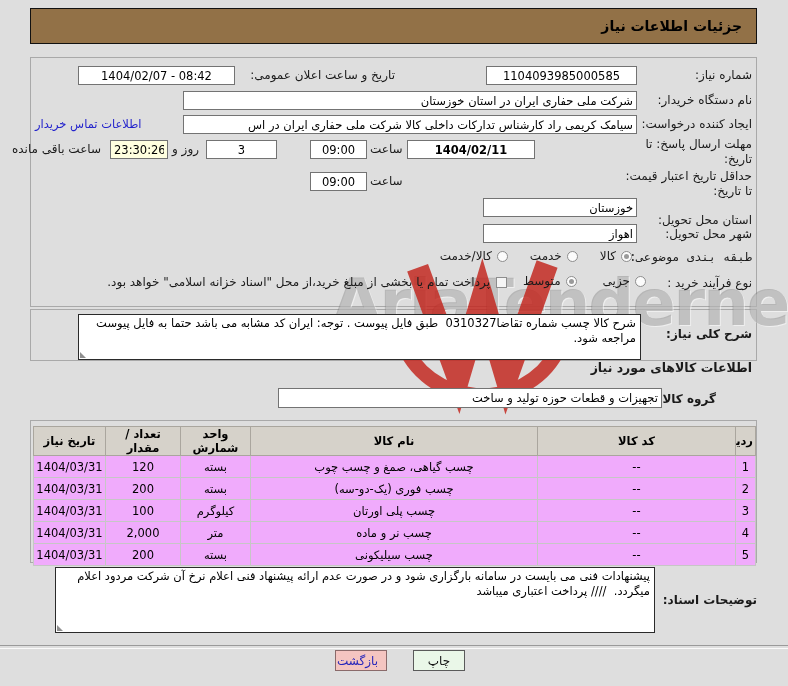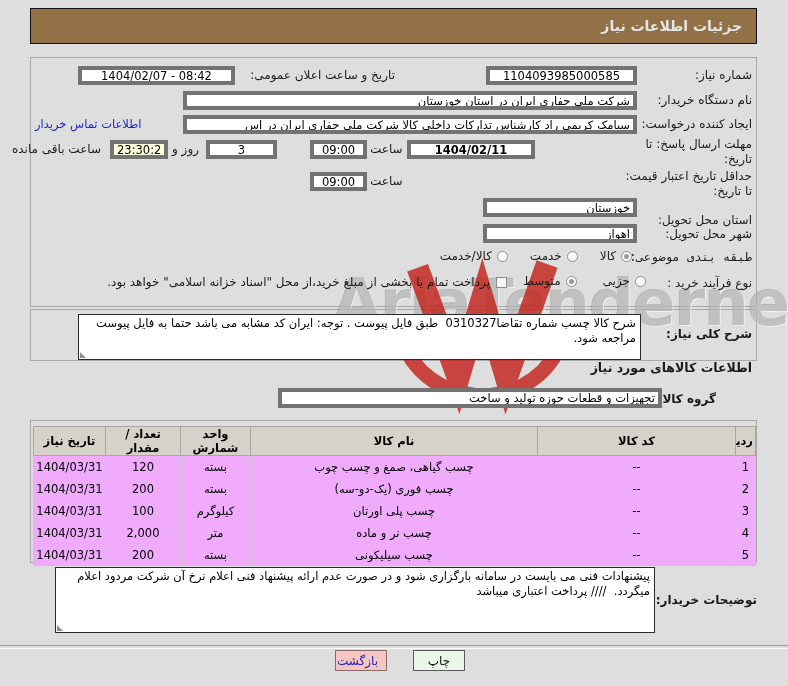--- a/index.html
+++ b/index.html
@@ -1,25 +1,25 @@
 <!DOCTYPE html>
 <html lang="fa"><head>
 <meta charset="utf-8">
 <style>
   html,body{margin:0;padding:0;background:#d8d8d8;}
   .pg{position:relative;width:788px;height:686px;background:#dedede;overflow:hidden;
       font-family:"DejaVu Sans",sans-serif;direction:rtl;}
   .hdrbar{position:absolute;left:30px;top:8px;width:727px;height:36px;background:#927147;
       border:1px solid #111;box-sizing:border-box;z-index:2;display:flex;align-items:center;
-      justify-content:flex-start;padding:4px 14px;color:#e5e5e5;font-size:14px;font-weight:bold;}
+      justify-content:flex-start;padding:4px 14px;color:#000000;font-size:14px;font-weight:bold;}
   .panel{position:absolute;border:1px solid #a9a9a9;box-sizing:border-box;z-index:1;}
   .lbl{position:absolute;font-size:12px;color:#1b1b1b;white-space:nowrap;z-index:2;line-height:15px;}
   .lbl.b{font-weight:bold;}
   .lbl.two{text-align:right;}
-  .inp{position:absolute;background:#fff;border:4px solid #737373;box-sizing:border-box;
+  .inp{position:absolute;background:#fff;border:1px solid #737373;box-sizing:border-box;
       height:19px;font-size:11.5px;font-family:inherit;padding:0 3px;z-index:2;color:#000;direction:rtl;}
   .inp.center{text-align:center;}
   .inp.ltr{direction:ltr;}
   .inp.cream{background:#ffffdf;}
   .link{position:absolute;font-size:11.5px;color:#2323cc;z-index:2;white-space:nowrap;cursor:pointer;}
   .rgroup{position:absolute;display:flex;align-items:center;z-index:2;font-size:12px;color:#1b1b1b;}
   .ritem{display:flex;align-items:center;gap:5px;}
   .radio{width:11px;height:11px;border-radius:50%;border:1px solid #8d8d8d;background:#fcfcfc;
       display:inline-block;position:relative;box-sizing:border-box;}
   .radio.sel::after{content:"";position:absolute;left:2px;top:2px;width:5px;height:5px;
@@ -196,21 +196,21 @@
         <td>5</td>
         <td>--</td>
         <td>چسب سیلیکونی</td>
         <td>بسته</td>
         <td>200</td>
         <td>1404/03/31</td>
       </tr>
     </tbody>
   </table>
 
-  <div class="lbl b" style="right:31px;top:593px;">توضیحات خریدار:</div>
+  <div class="lbl b" style="right:31px;top:593px;">توضیحات اسناد:</div>
   <textarea class="ta" style="left: 55px; top: 567px; width: 600px; height: 66px;" readonly="">پیشنهادات فنی می بایست در سامانه بارگزاری شود و در صورت عدم ارائه پیشنهاد فنی اعلام نرخ آن شرکت مردود اعلام میگردد.  //// پرداخت اعتباری میباشد</textarea>
   <div class="corner" style="left:57px;top:625px;"></div>
 
   <div class="divider"></div>
   <button class="btn print">چاپ</button>
   <button class="btn back">بازگشت</button>
 
 </div>
 
 </body></html>

